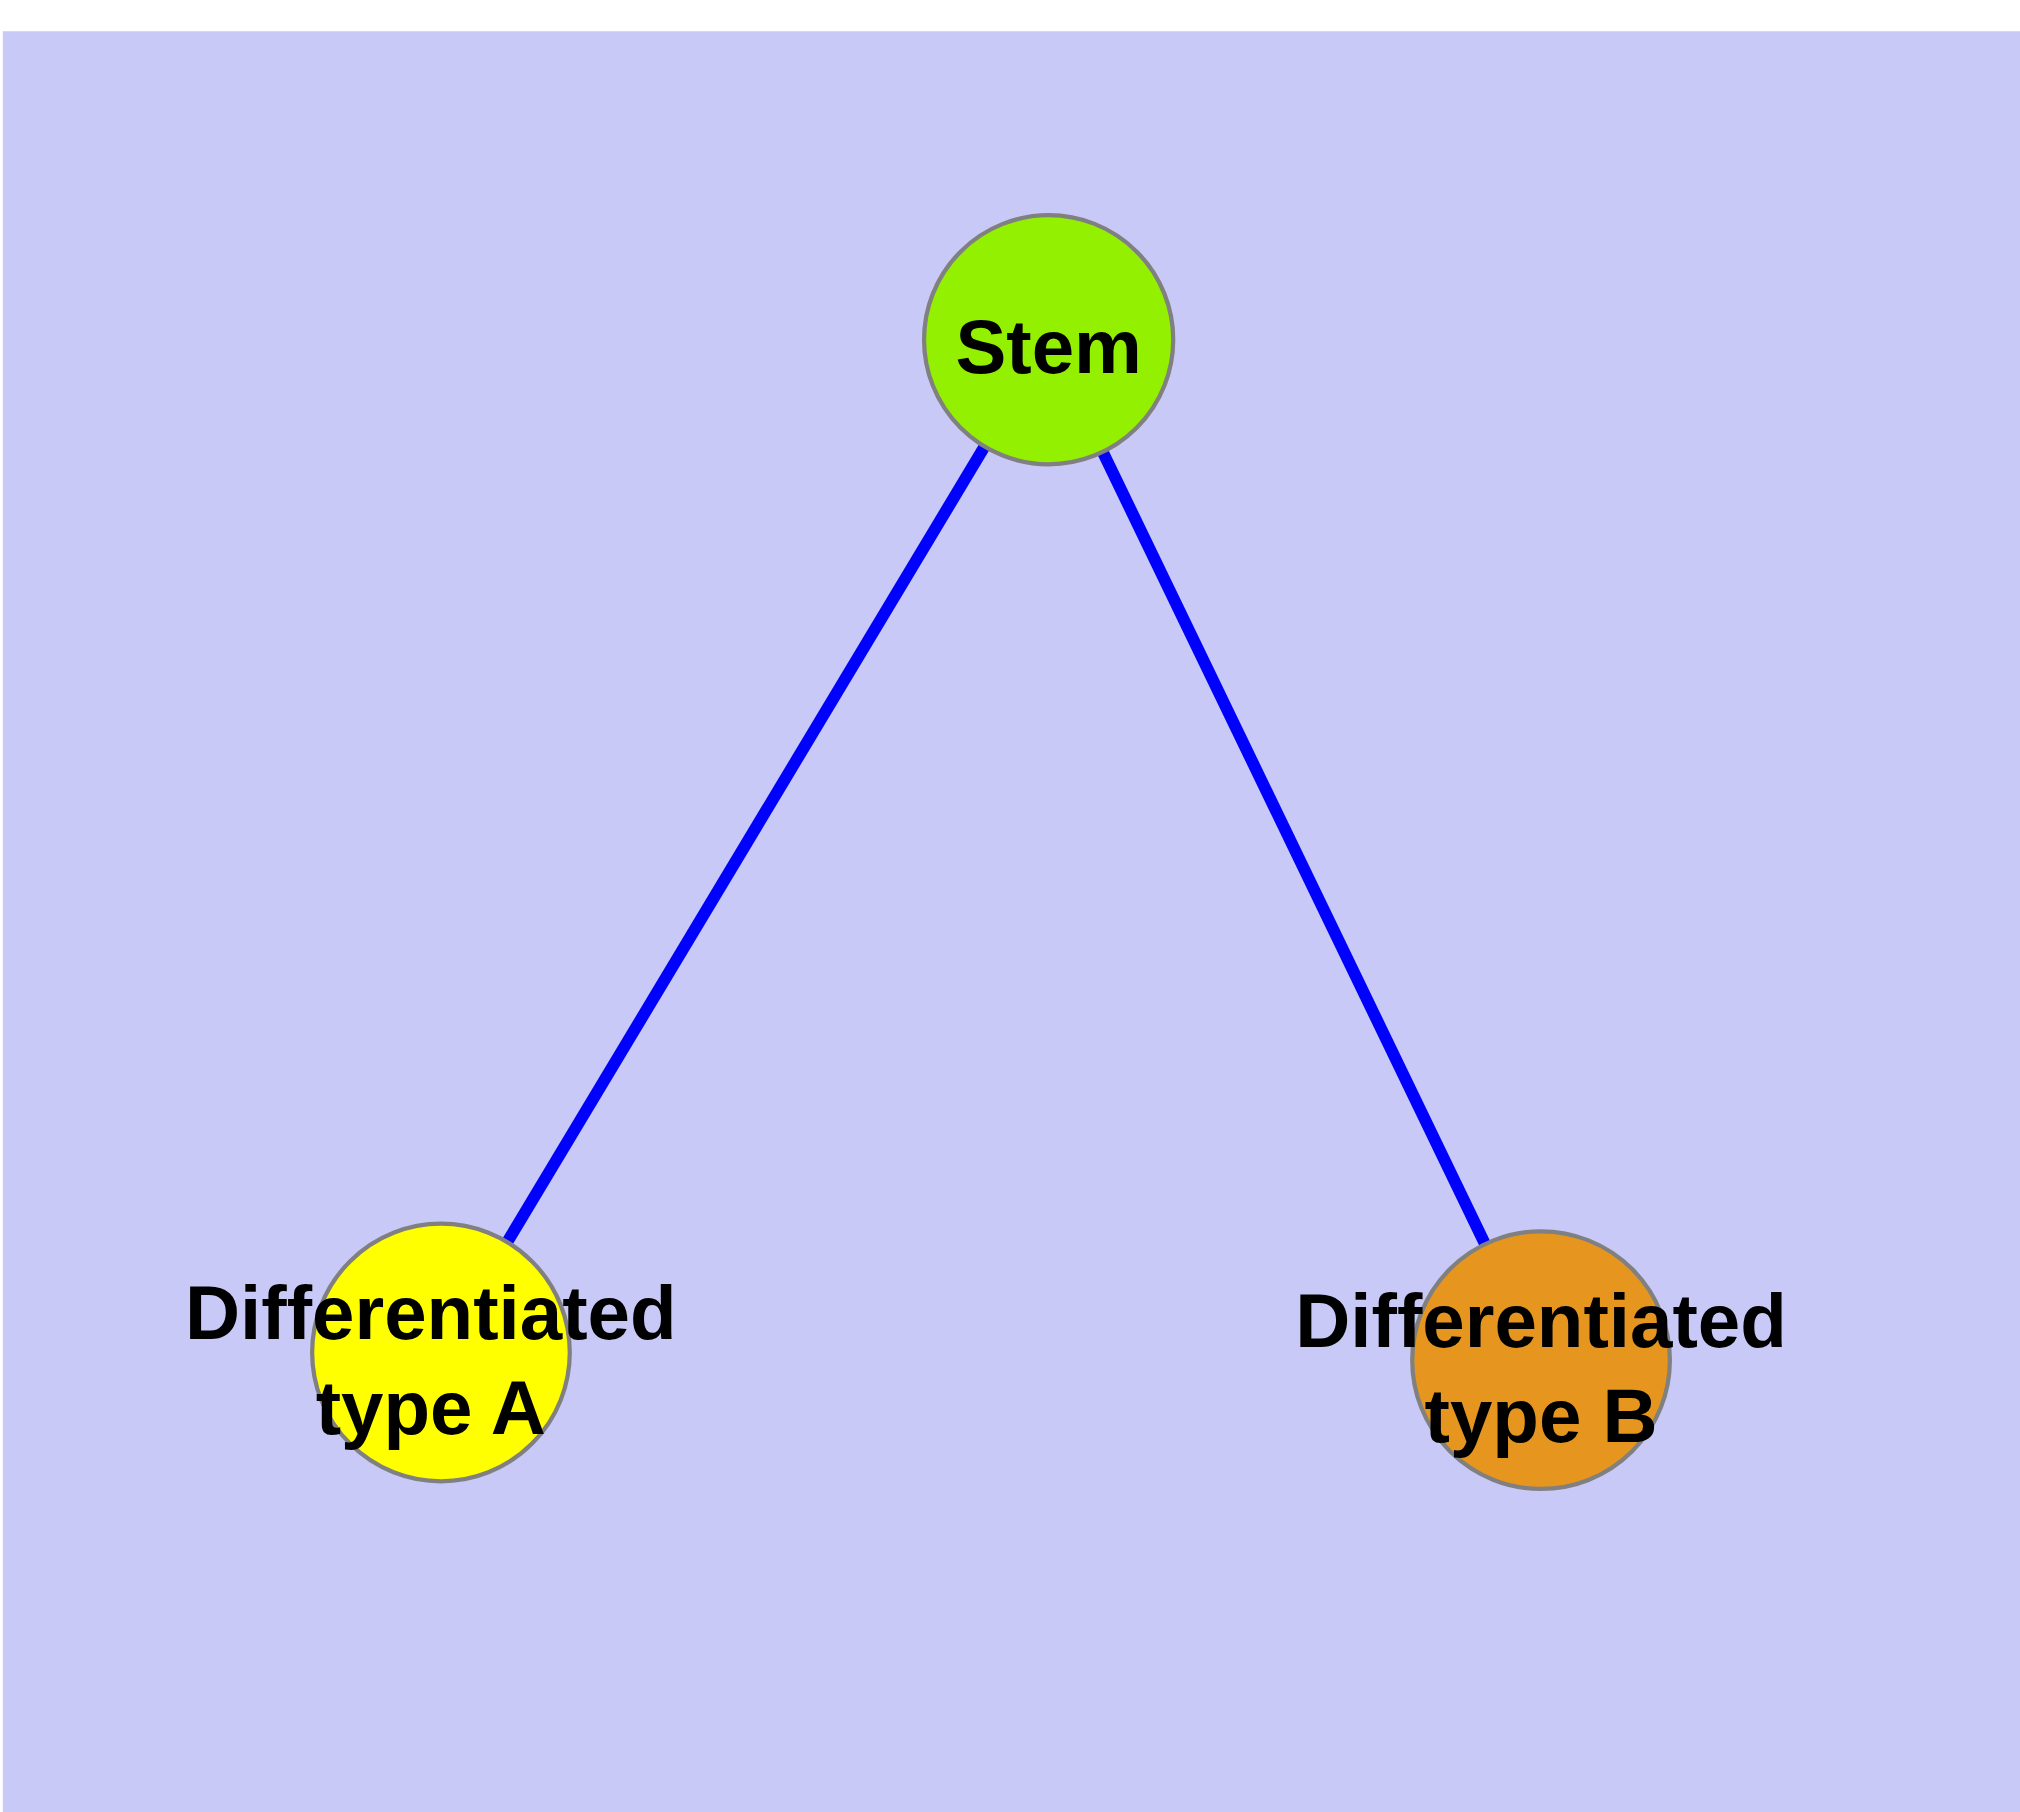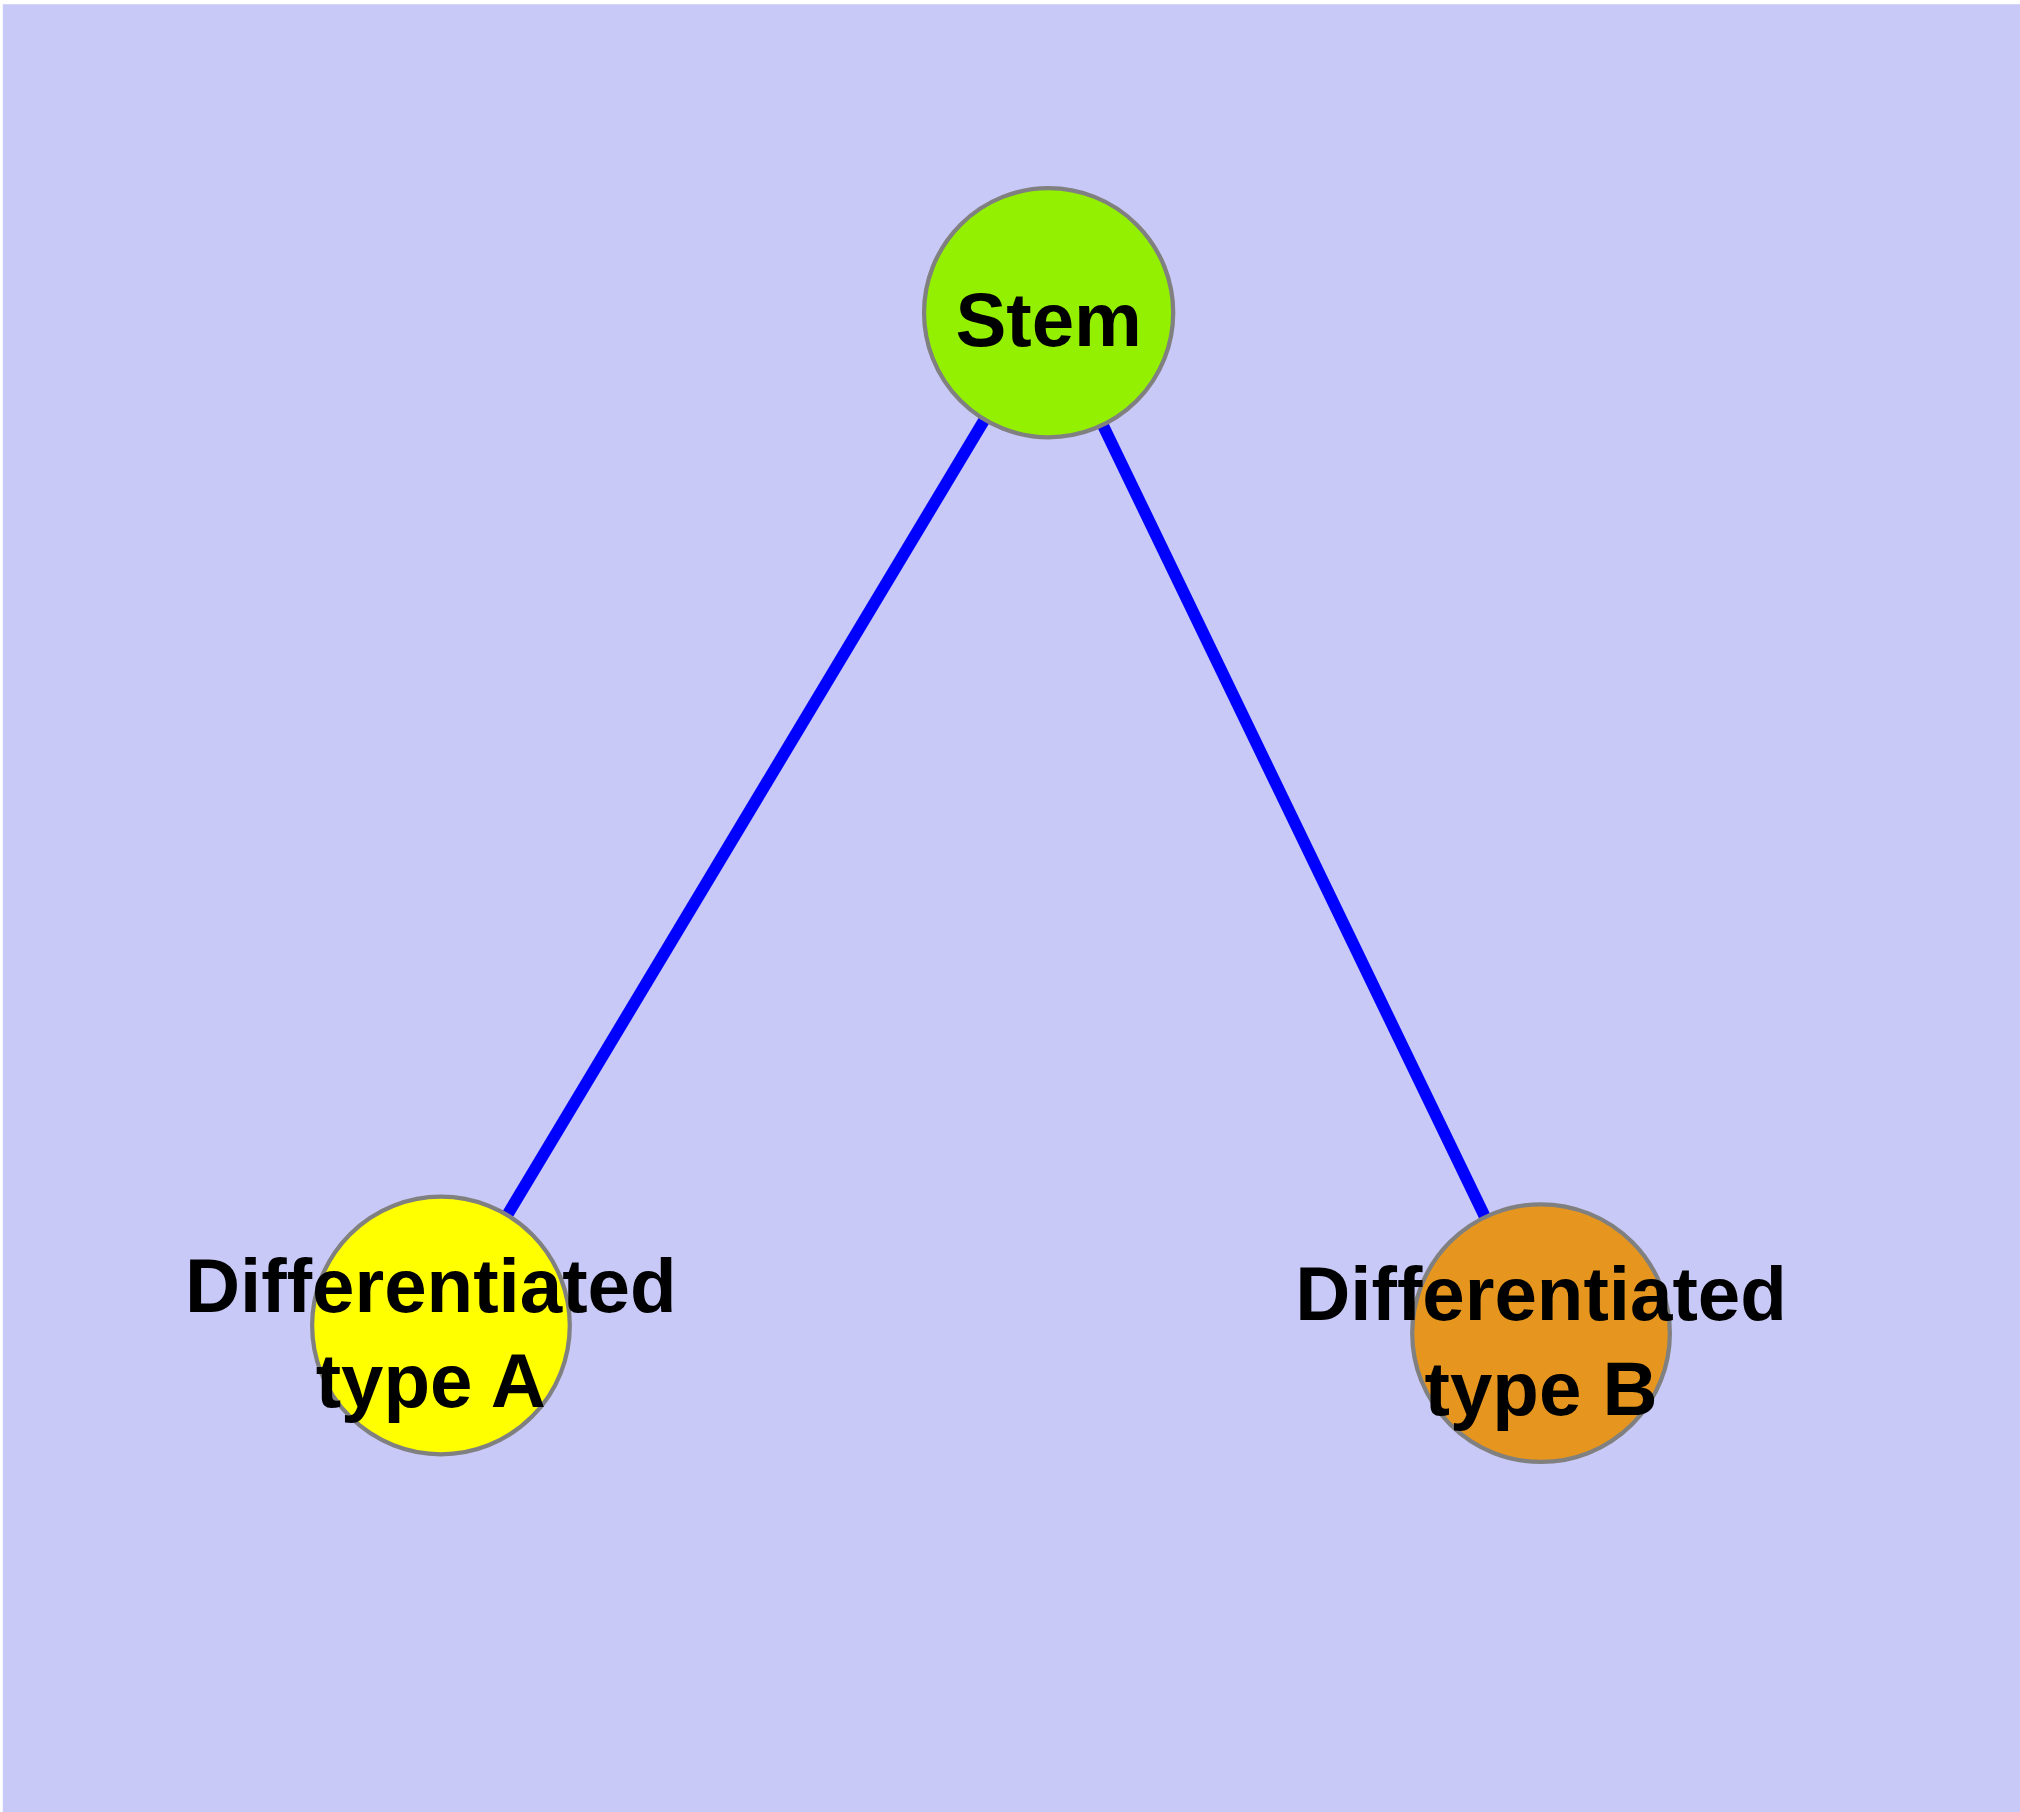--- a/index.html
+++ b/index.html
@@ -7,20 +7,21 @@
     padding: 0;
     width: 2021px;
     height: 1812px;
     background: #ffffff;
     overflow: hidden;
   }
   .stage {
     position: relative;
     width: 2021px;
     height: 1643px;
+    margin-top: 27px;
   }
   svg.graph {
     position: absolute;
     left: 0;
     top: 0;
     width: 2021px;
     height: 1812px;
     display: block;
   }
   .edge {

